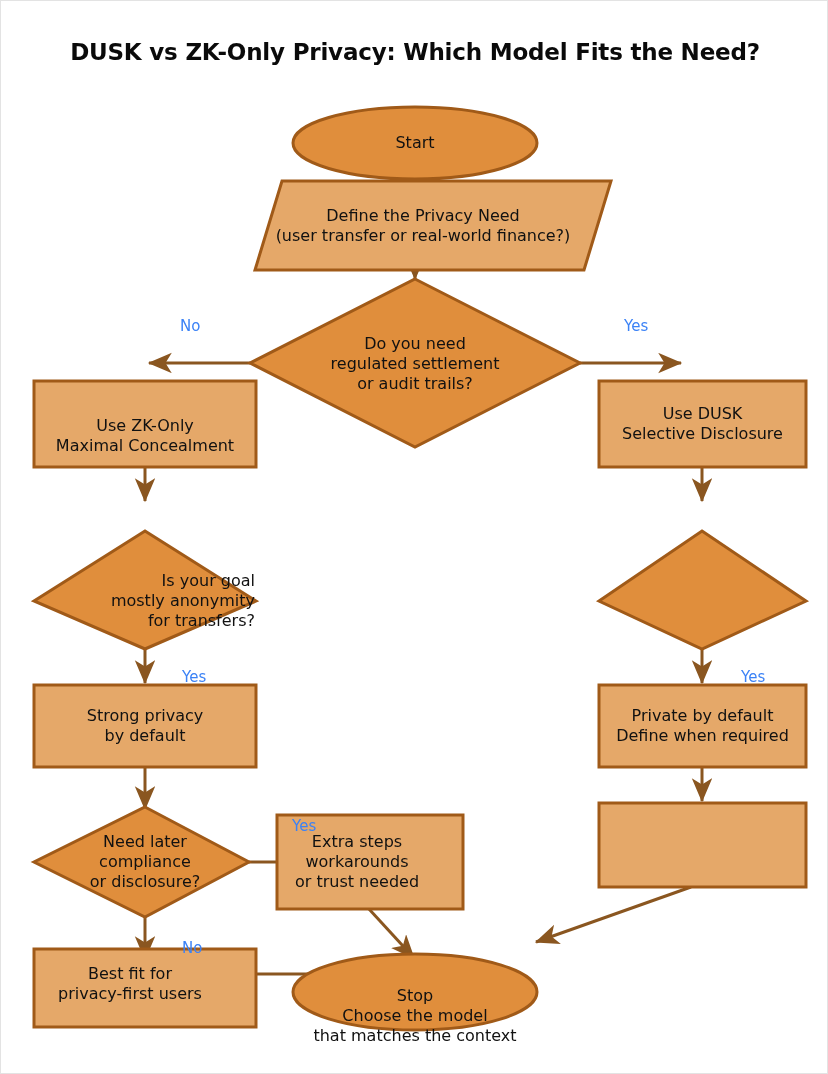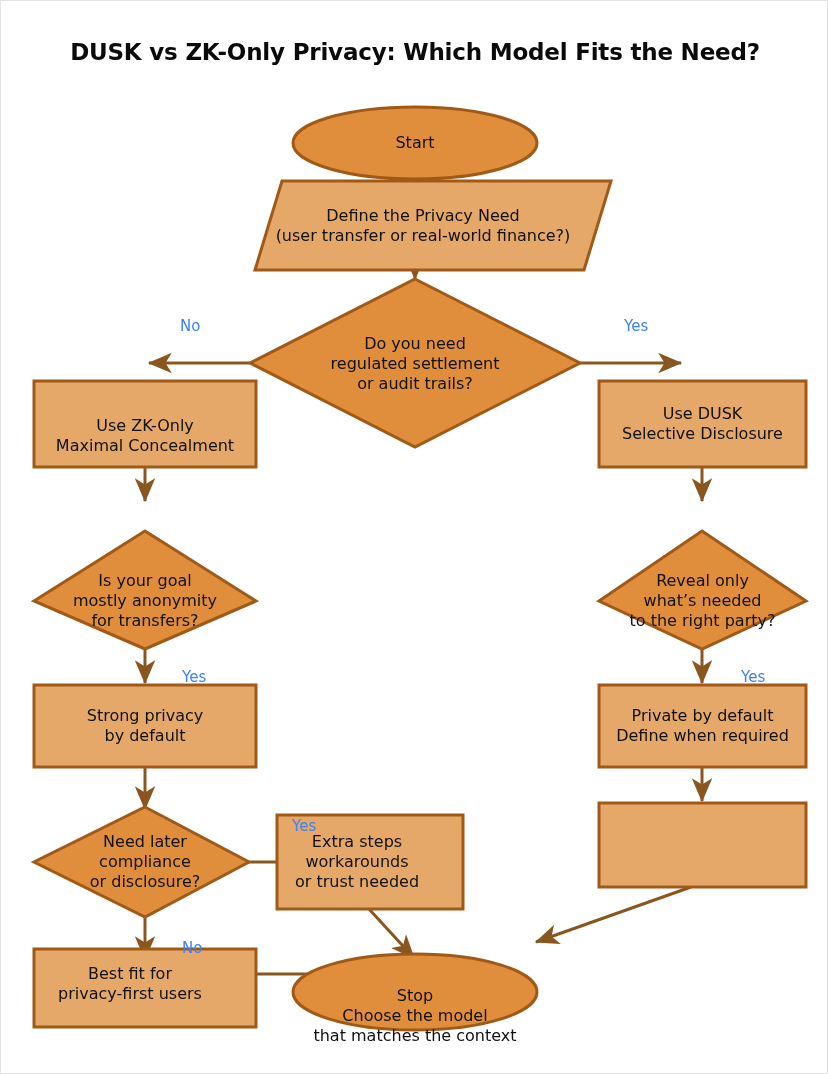--- a/index.html
+++ b/index.html
@@ -138,26 +138,23 @@
   <div class="node-label" style="left:292px; top:132px; width:244px;">Start</div>
   <div class="node-label" style="left:242px; top:205px; width:360px;">Define the Privacy Need
 (user transfer or real-world finance?)</div>
   <div class="node-label" style="left:294px; top:333px; width:240px;">Do you need
 regulated settlement
 or audit trails?</div>
   <div class="node-label" style="left:33px;  top:403px; width:222px;margin-top:12px;">Use ZK-Only
 Maximal Concealment</div>
   <div class="node-label" style="left:598px; top:403px; width:207px;">Use DUSK
 Selective Disclosure</div>
-  <div class="node-label" style="left:34px;  top:570px; width:220px;">Is your goal
+  <div class="node-label" style="left:34px;  top:570px; width:220px;text-align:right;">Is your goal
 mostly anonymity
 for transfers?</div>
-  <div class="node-label" style="left:598px; top:570px; width:207px;">Reveal only
-what’s needed
-to the right party?</div>
   <div class="node-label" style="left:33px;  top:705px; width:222px;">Strong privacy
 by default</div>
   <div class="node-label" style="left:598px; top:705px; width:207px;">Private by default
 Define when required</div>
   <div class="node-label" style="left:34px;  top:831px; width:220px;">Need later
 compliance
 or disclosure?</div>
   <div class="node-label" style="left:276px; top:831px; width:160px;">Extra steps
 workarounds
 or trust needed</div>

